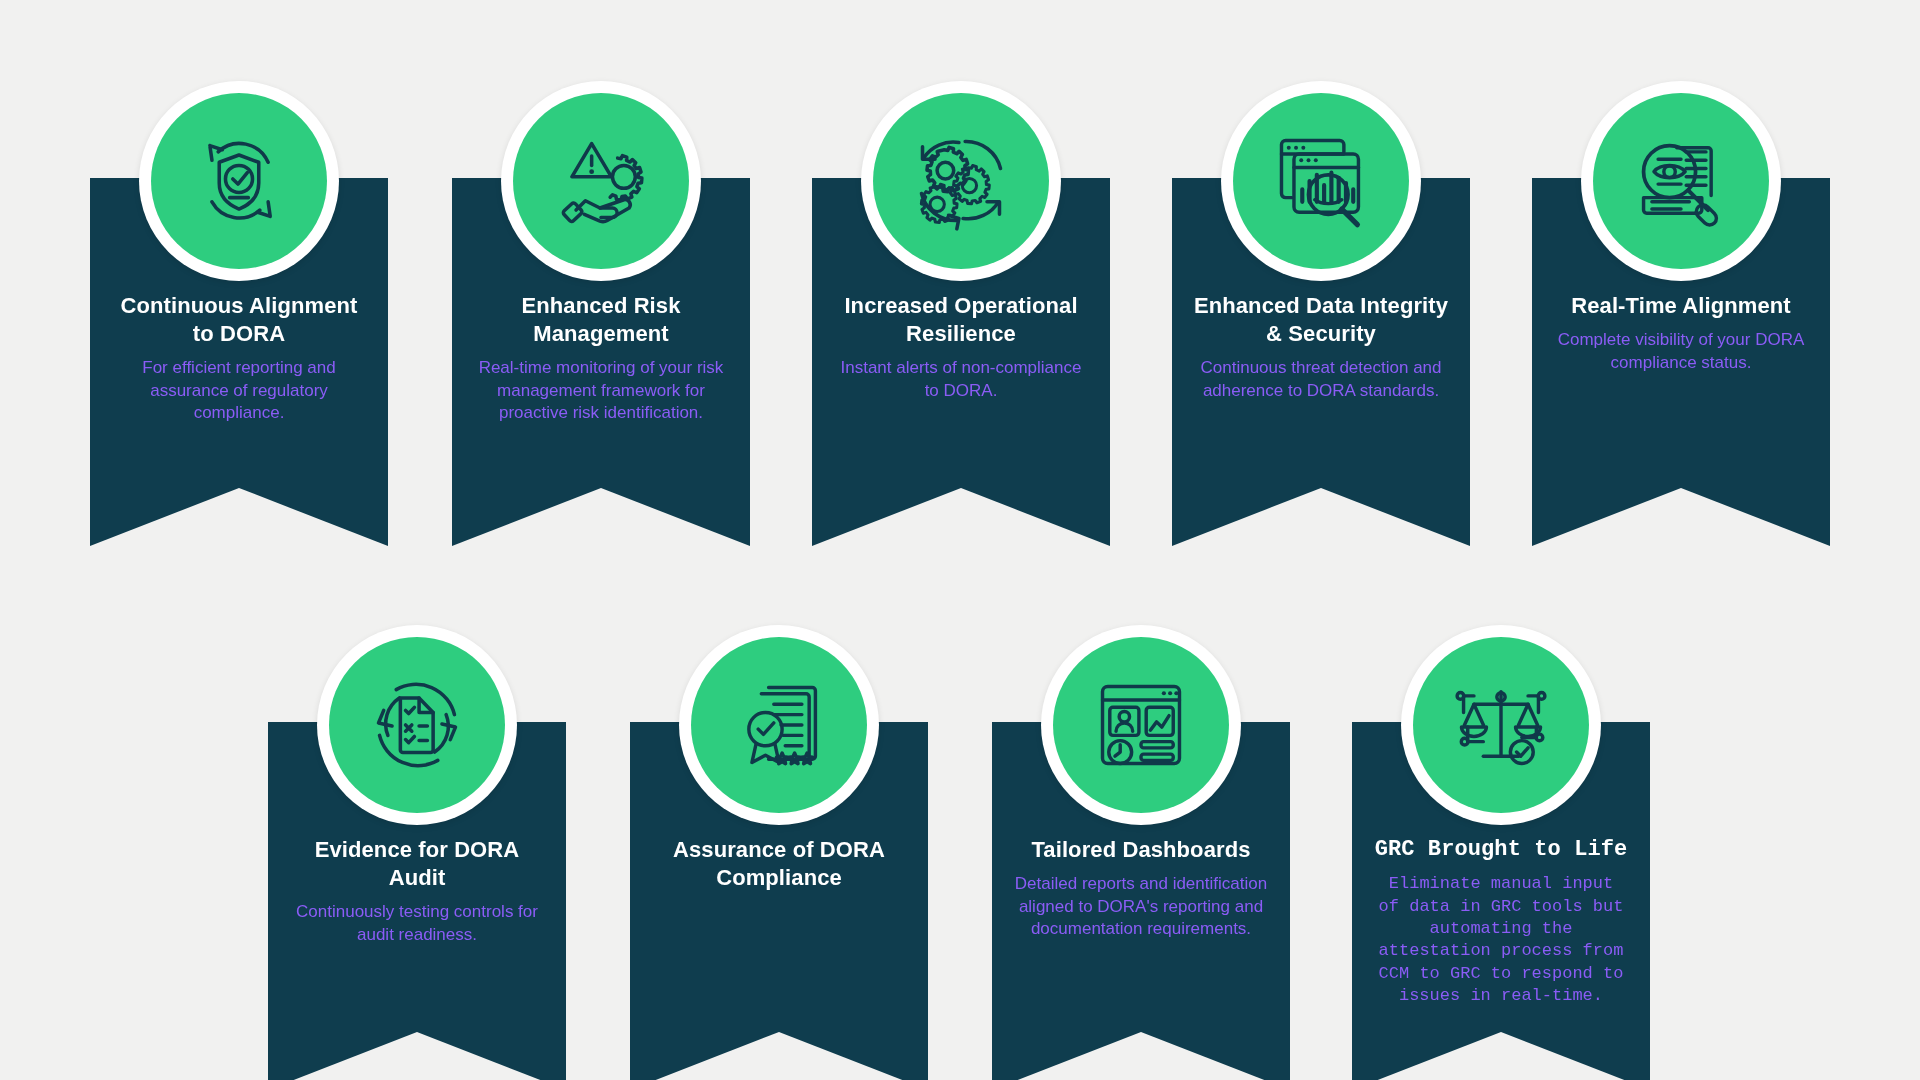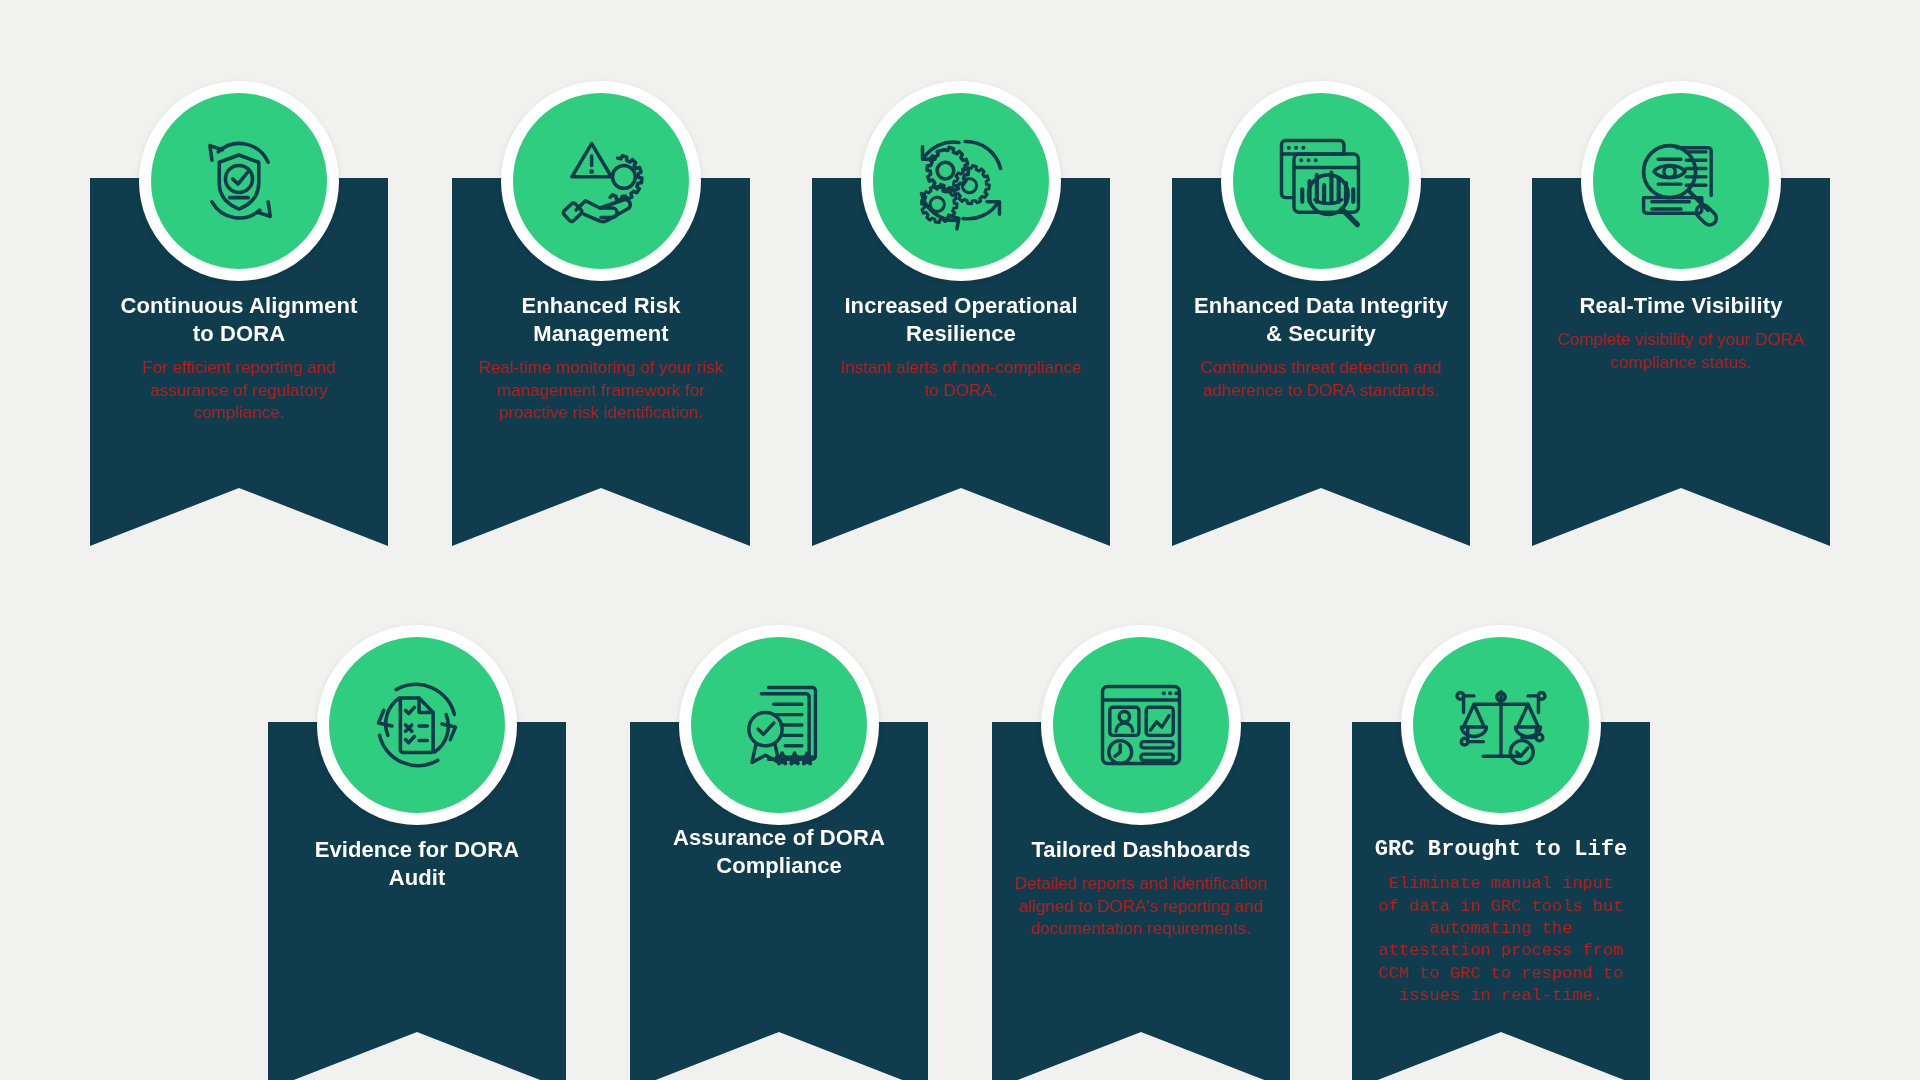--- a/index.html
+++ b/index.html
@@ -70,21 +70,21 @@
     font-weight:bold;
     line-height:1.28;
     color:#ffffff;
     margin:0 0 9px 0;
     letter-spacing:0.1px;
   }
   .card-desc{
     font-size:17px;
     font-weight:normal;
     line-height:1.32;
-    color:#b91c1c;
+    color:#8b5cf6;
     margin:8px;
   }
 </style>
 </head>
 <body>
 
 <div id="stage">
 
   <div class="card" style="left:90px;top:178px;width:298px;height:357px;">
     <div class="pennant" style="top:0;height:310px;--halfw:149px;--tip:58px;"></div>
@@ -213,21 +213,21 @@
             <path d="M24 41 a17 11 0 0 0 30 0 a17 11 0 0 0-30 0 Z"></path>
             <circle cx="39" cy="41" r="5.5"></circle>
             <path d="M28 29 H50 M28 53 H50"></path>
             <path d="M57 59 L76 78" stroke-width="4"></path>
             <rect x="68" y="72" width="13" height="22" rx="6.5" transform="rotate(-45 74 83)"></rect>
           </g>
         </svg>
       </div>
     </div>
     <div class="card-text" style="top:114px;padding:0 16px;">
-      <div class="card-title">Real-Time Visibility</div>
+      <div class="card-title">Real-Time Alignment</div>
       <div class="card-desc">Complete visibility of your DORA compliance status.</div>
     </div>
   </div>
 
   <div class="card" style="left:268px;top:722px;width:298px;height:357px;text-decoration:underline;">
     <div class="pennant" style="top:0;height:310px;--halfw:149px;--tip:58px;"></div>
     <div class="badge" style="left:49px;top:-97px;width:200px;height:200px;">
       <div class="badge-inner" style="width:176px;height:176px;">
         <svg width="104" height="104" viewBox="0 0 100 100">
           <g fill="none" stroke="#10394a" stroke-width="3.4" stroke-linecap="round" stroke-linejoin="round">
@@ -242,20 +242,21 @@
             <path d="M39 36 l3 3 5.5-6"></path>
             <path d="M39 50 l6 6 M45 50 l-6 6"></path>
             <path d="M39 64 l3 3 5.5-6"></path>
             <path d="M52 51 H60 M52 65 H60"></path>
           </g>
         </svg>
       </div>
     </div>
     <div class="card-text" style="top:114px;padding:0 18px;">
       <div class="card-title">Evidence for DORA Audit</div>
+      <div class="card-desc">Continuously testing controls for audit readiness.</div>
     </div>
   </div>
 
   <div class="card" style="left:630px;top:722px;width:298px;height:357px;">
     <div class="pennant" style="top:0;height:310px;--halfw:149px;--tip:58px;"></div>
     <div class="badge" style="left:49px;top:-97px;width:200px;height:200px;">
       <div class="badge-inner" style="width:176px;height:176px;">
         <svg width="104" height="104" viewBox="0 0 100 100">
           <g fill="none" stroke="#10394a" stroke-width="3.3" stroke-linecap="round" stroke-linejoin="round">
             <path d="M40 14 H82 a3 3 0 0 1 3 3 V80 a3 3 0 0 1-3 3 H40"></path>
@@ -264,21 +265,21 @@
             <circle cx="37" cy="54" r="16"></circle>
             <path d="M30 54 l5 5 10-11"></path>
             <path d="M28 68 L24 86 L37 79 L50 86 L46 68"></path>
             <path d="M53 77 l1.6 3.4 3.7 .5-2.7 2.6 .7 3.7-3.3-1.8-3.3 1.8 .7-3.7-2.7-2.6 3.7-.5z"></path>
             <path d="M65 77 l1.6 3.4 3.7 .5-2.7 2.6 .7 3.7-3.3-1.8-3.3 1.8 .7-3.7-2.7-2.6 3.7-.5z"></path>
             <path d="M77 77 l1.6 3.4 3.7 .5-2.7 2.6 .7 3.7-3.3-1.8-3.3 1.8 .7-3.7-2.7-2.6 3.7-.5z"></path>
           </g>
         </svg>
       </div>
     </div>
-    <div class="card-text" style="top:102px;padding:0 0;">
+    <div class="card-text" style="top:114px;padding:0 0;">
       <div class="card-title">Assurance of DORA Compliance</div>
     </div>
   </div>
 
   <div class="card" style="left:992px;top:722px;width:298px;height:357px;">
     <div class="pennant" style="top:0;height:310px;--halfw:149px;--tip:58px;"></div>
     <div class="badge" style="left:49px;top:-97px;width:200px;height:200px;">
       <div class="badge-inner" style="width:176px;height:176px;">
         <svg width="104" height="104" viewBox="0 0 100 100">
           <g fill="none" stroke="#10394a" stroke-width="3.3" stroke-linecap="round" stroke-linejoin="round">

